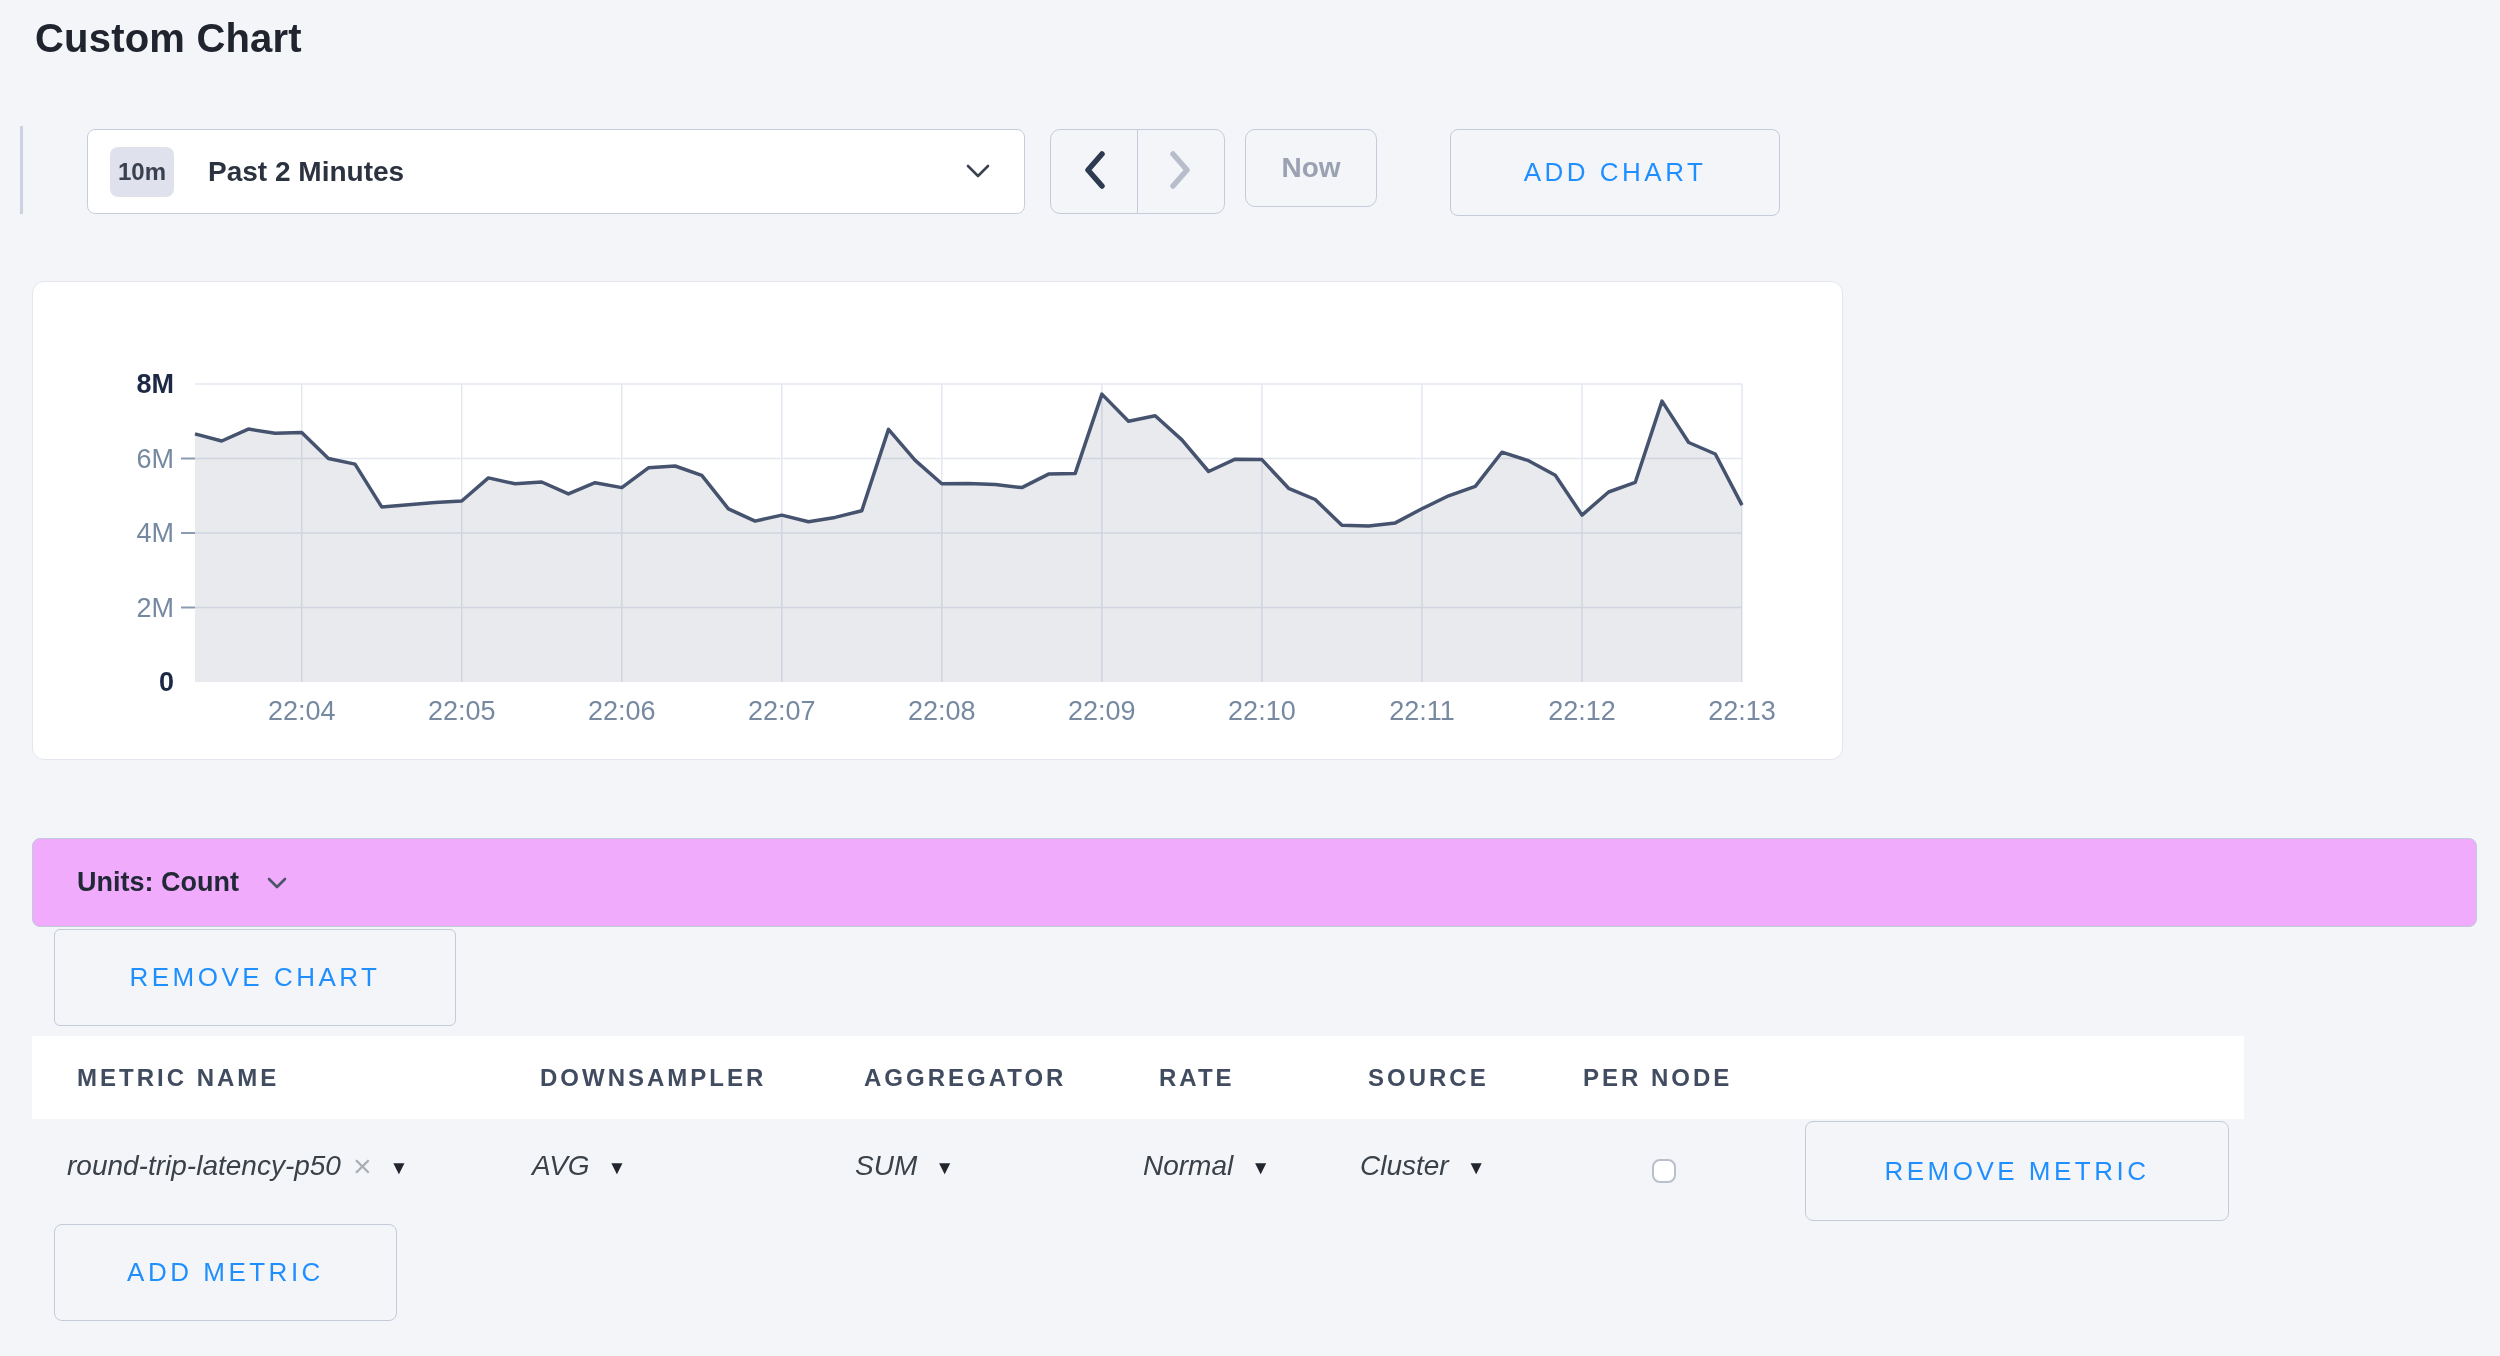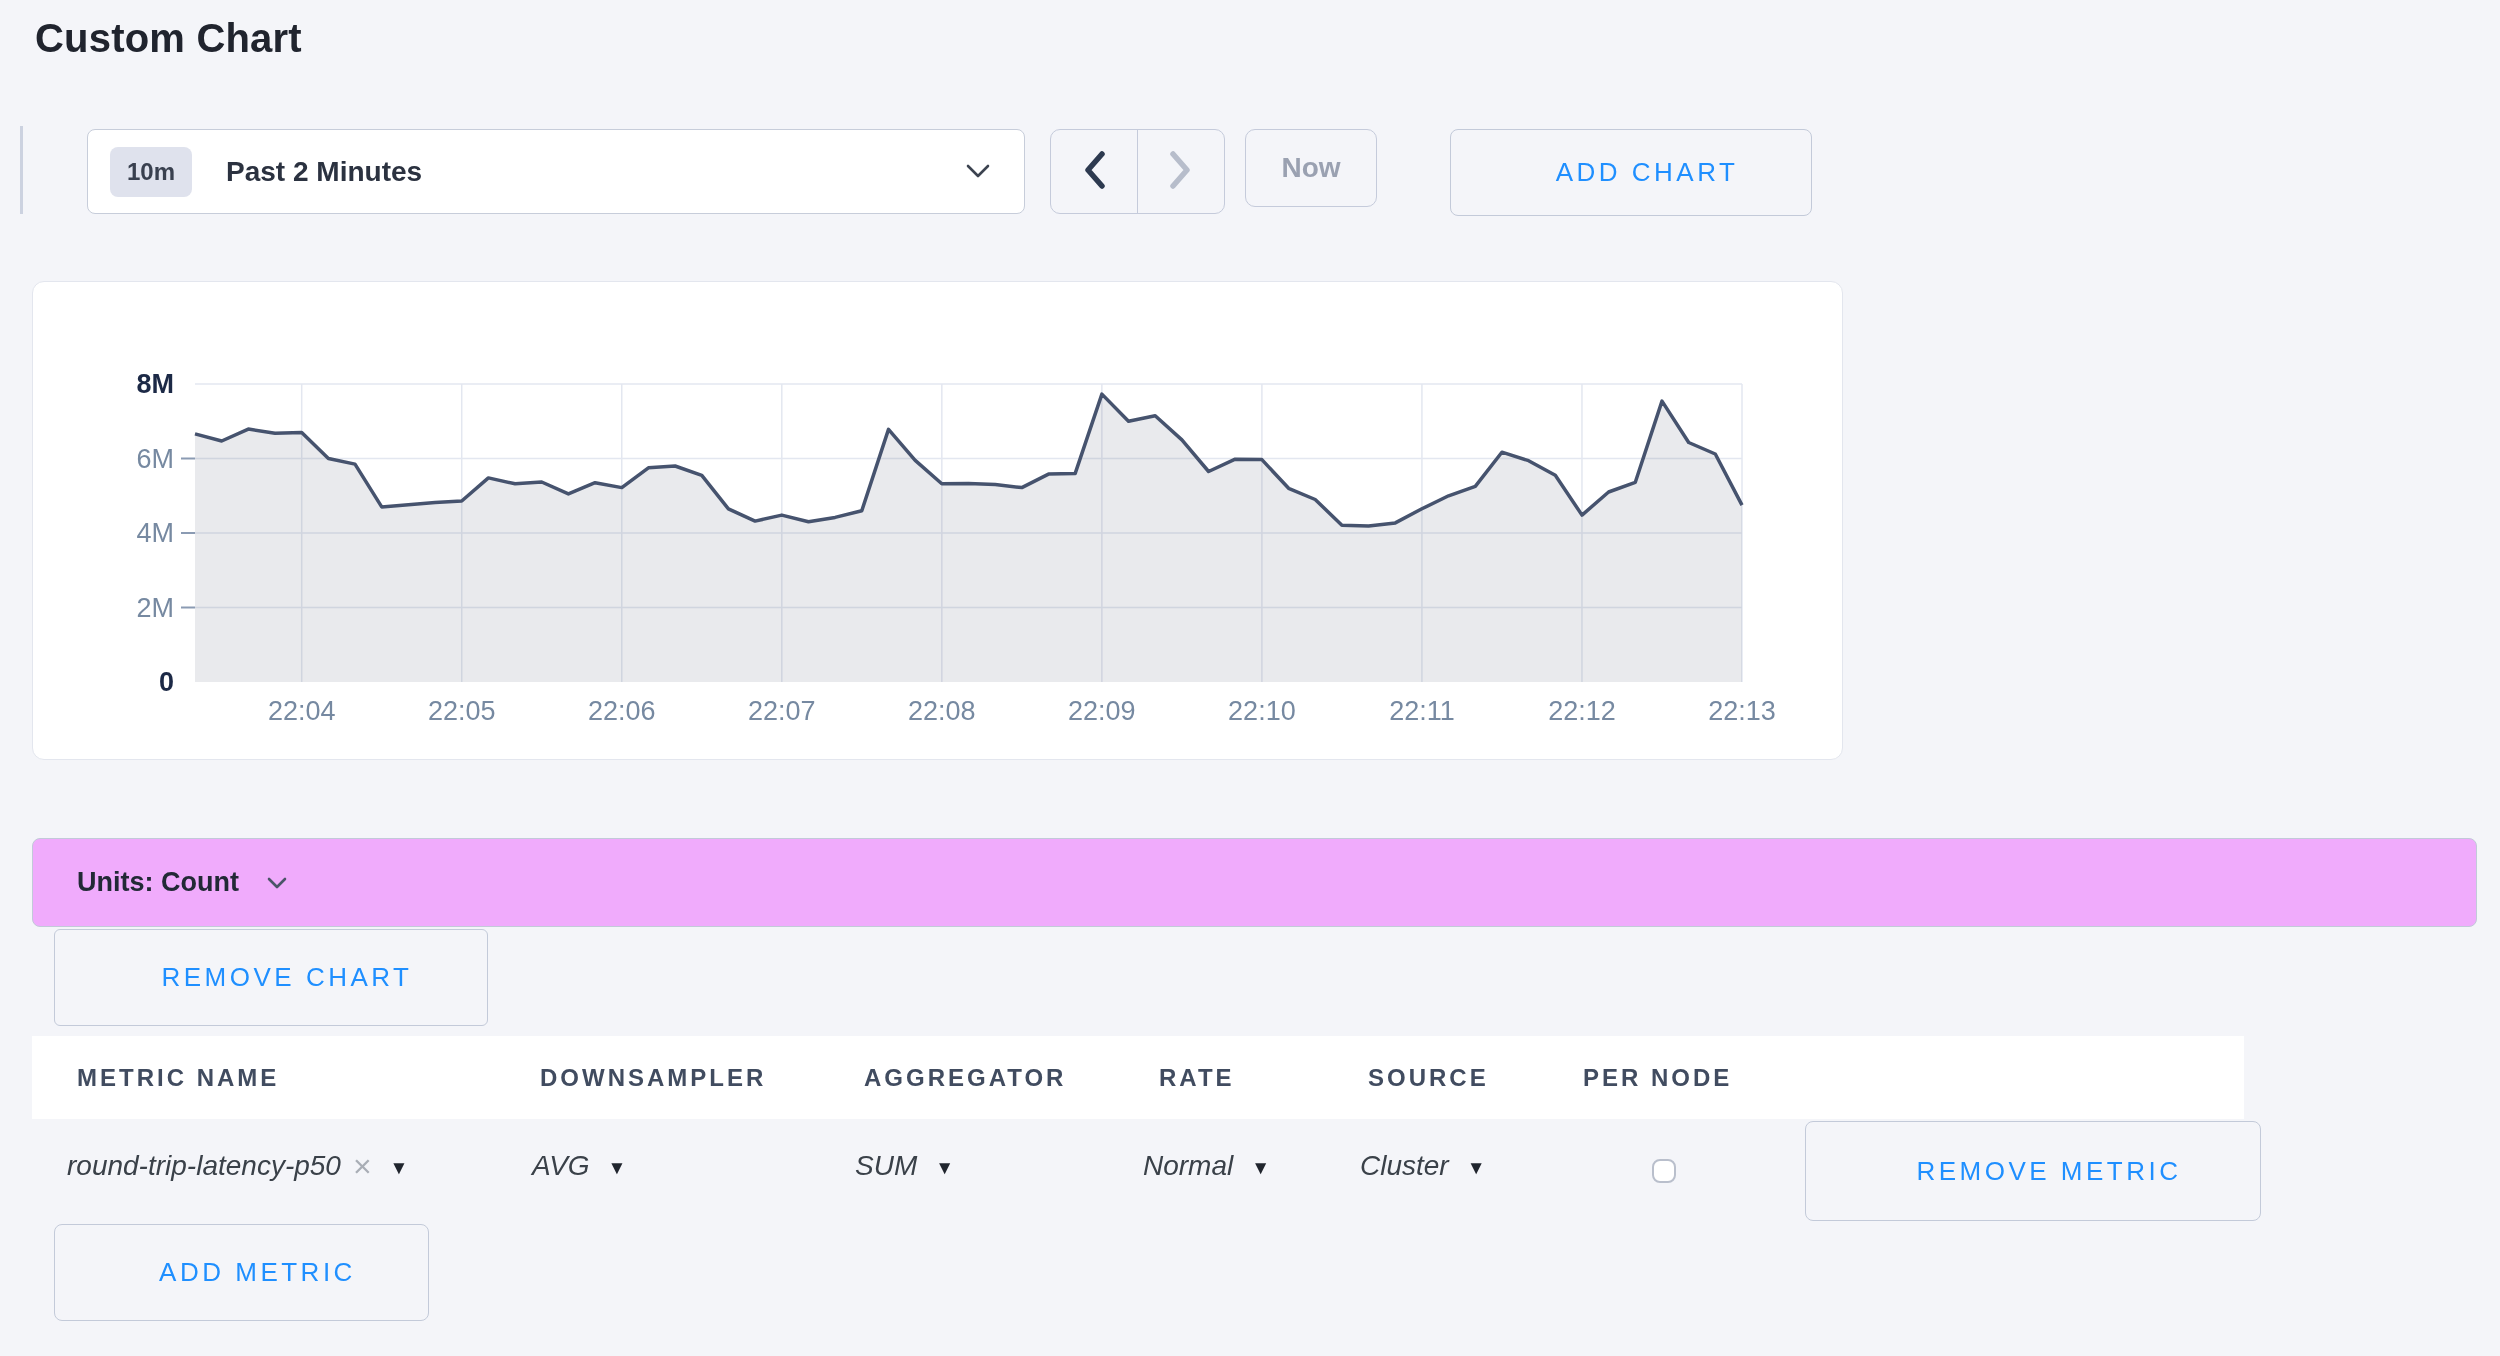--- a/index.html
+++ b/index.html
@@ -6,31 +6,31 @@
   .screen{position:relative;width:2500px;height:1356px;background:#f4f5f9;
           font-family:"Liberation Sans","DejaVu Sans",sans-serif;color:#2b3240;overflow:hidden;}
   .abs{position:absolute;}
   .page-title{left:35px;top:16px;font-size:40px;font-weight:700;color:#20242e;letter-spacing:.2px;}
   .accent-bar{left:20px;top:126px;width:3px;height:88px;background:#ccd2e0;}
 
   .ctl{box-sizing:border-box;border:1.5px solid #c5cbdb;border-radius:10px;
        display:flex;align-items:center;justify-content:center;cursor:pointer;}
   .timescale{left:87px;top:129px;width:938px;height:85px;background:#ffffff;
              border:1.5px solid #c7cdda;border-radius:8px;justify-content:flex-start;padding:0 22px;}
-  .ts-badge{background:#dfe2ed;border-radius:8px;padding:11px 17px;font-size:24px;font-weight:700;color:#39404f;}
+  .ts-badge{background:#dfe2ed;border-radius:8px;padding:11px 8px;font-size:24px;font-weight:700;color:#39404f;}
   .ts-label{margin-left:34px;font-size:28px;font-weight:700;color:#2b3240;}
   .ts-caret{position:absolute;right:34px;top:34px;}
 
   .prevnext{left:1050px;top:129px;width:175px;height:85px;padding:0;overflow:hidden;}
   .pn-cell{flex:1;height:100%;display:flex;align-items:center;justify-content:center;cursor:pointer;}
   .pn-divider{width:1.5px;height:100%;background:#c5cbdb;}
 
   .now-btn{left:1245px;top:129px;width:132px;height:78px;font-size:28px;font-weight:700;color:#9aa1b1;}
   .blue-btn{border:1.5px solid #c3cad9;border-radius:8px;background:transparent;
-            font-size:26px;letter-spacing:3.5px;color:#1f8fff;display:flex;align-items:center;justify-content:center;cursor:pointer;padding-left:32px;}
+            font-size:26px;letter-spacing:3.5px;color:#1f8fff;display:flex;align-items:center;justify-content:center;cursor:pointer;}
   .add-chart{left:1450px;top:129px;width:328px;height:85px;}
 
   .chart-card{left:32px;top:281px;width:1811px;height:479px;background:#ffffff;
               border:1.5px solid #e3e6ee;border-radius:12px;box-sizing:border-box;}
 
   .units-bar{left:32px;top:838px;width:2445px;height:89px;background:#f0abfc;border:1.5px solid #c2c9d9;
              border-radius:8px;box-sizing:border-box;display:flex;align-items:center;padding-left:44px;cursor:pointer;}
   .units-label{font-size:27px;font-weight:700;color:#222936;}
   .units-caret{margin-left:28px;margin-top:4px;}
 

